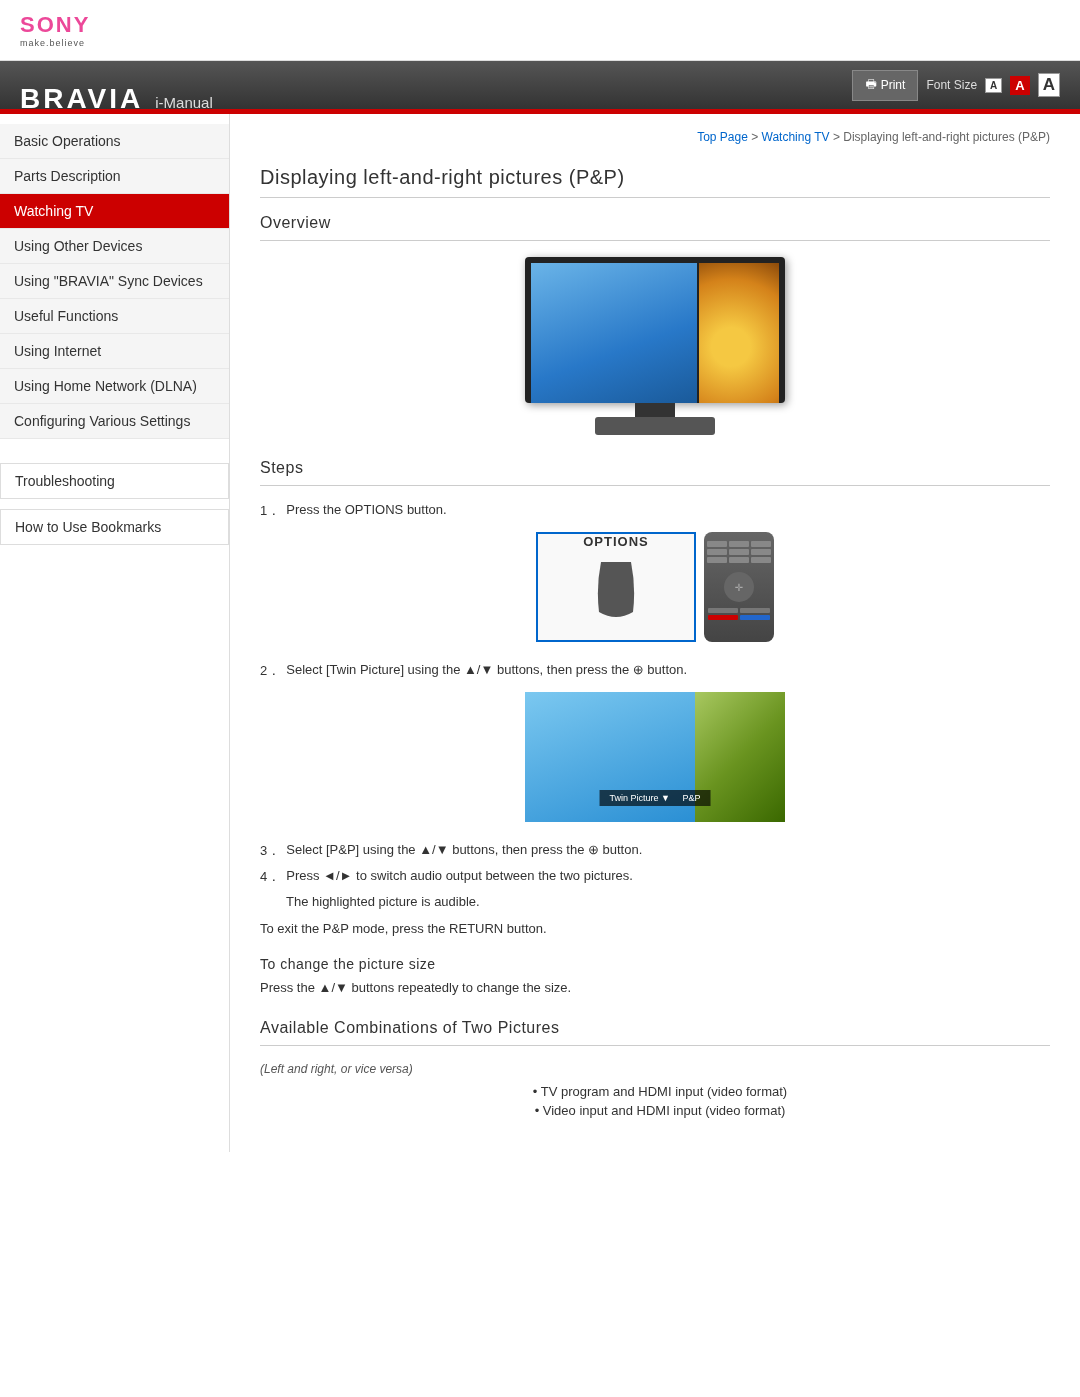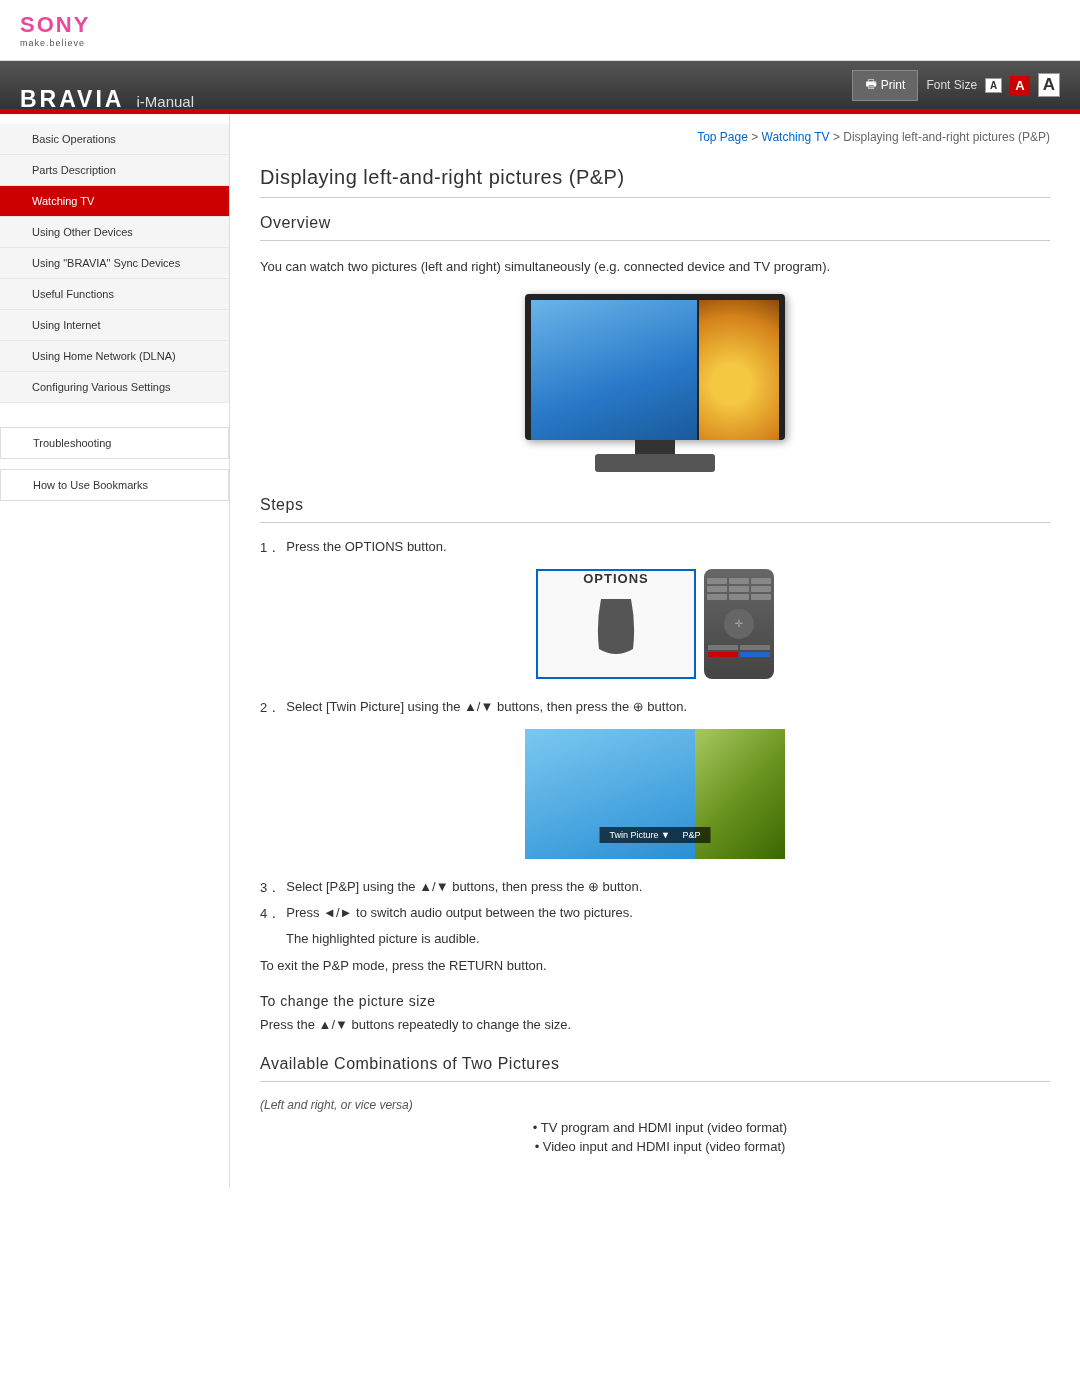--- a/index.html
+++ b/index.html
@@ -13,21 +13,21 @@
     
     .nav-bar {
       background: linear-gradient(to bottom, #555, #333);
       display: flex;
       align-items: center;
       justify-content: space-between;
       padding: 0 20px;
       height: 48px;
     }
     .nav-brand { display: flex; align-items: baseline; gap: 12px; }
-    .bravia-logo { font-size: 23px; font-weight: bold; color: #fff; letter-spacing: 3px; margin-top: 28px; }
+    .bravia-logo { font-size: 28px; font-weight: bold; color: #fff; letter-spacing: 3px; margin-top: 28px; }
     .nav-title { color: #ddd; font-size: 15px; }
     .nav-controls { display: flex; align-items: center; gap: 8px; }
     .print-btn {
       background: #666;
       color: #fff;
       border: 1px solid #888;
       padding: 4px 12px;
       font-size: 12px;
       cursor: pointer;
       display: flex; align-items: center; gap: 4px;
@@ -49,22 +49,22 @@
     
     .accent-bar { height: 5px; background: #cc0000; }
 
     
     .layout { display: flex; }
 
     
     .sidebar { width: 230px; min-width: 230px; border-right: 1px solid #ddd; padding: 10px 0; }
     .sidebar-section { margin-bottom: 4px; }
     .sidebar-item {
-      padding: 9px 32px;
-      font-size: 11px;
+      padding: 9px 14px;
+      font-size: 14px;
       color: #333;
       cursor: pointer;
       border-bottom: 1px solid #e8e8e8;
       background: #f5f5f5;
     }
     .sidebar-item.active { background: #cc0000; color: #fff; }
     .sidebar-item.sub { margin-top: 10px; background: #fff; border: 1px solid #ddd; margin-bottom: 2px; }
     .sidebar-divider { height: 10px; }
 
     
@@ -194,21 +194,20 @@
       <a href="#">Watching TV</a>
       <span> &gt; </span>
       <span>Displaying left-and-right pictures (P&amp;P)</span>
     </div>
 
     <h1 class="page-title">Displaying left-and-right pictures (P&amp;P)</h1>
     <hr class="section-divider">
 
     <h2 class="section-heading">Overview</h2>
     <hr class="section-divider">
-    <p class="body-text">You can watch two pictures (left and right) simultaneously (e.g. connected device and TV program).</p>
 
     <div class="tv-image-container">
       <div class="tv-mockup">
         <div class="tv-screen-wrapper">
           <div class="tv-screen">
             <div class="tv-screen-left" style="background: linear-gradient(160deg, #6ab4e8 0%, #2878c8 60%, #1a5a9a 100%);"></div>
             <div class="tv-screen-right" style="background: radial-gradient(circle at 40% 60%, #f5c842 20%, #d4821a 70%, #8b4a0a 100%);"></div>
           </div>
         </div>
         <div class="tv-stand-neck"></div>

